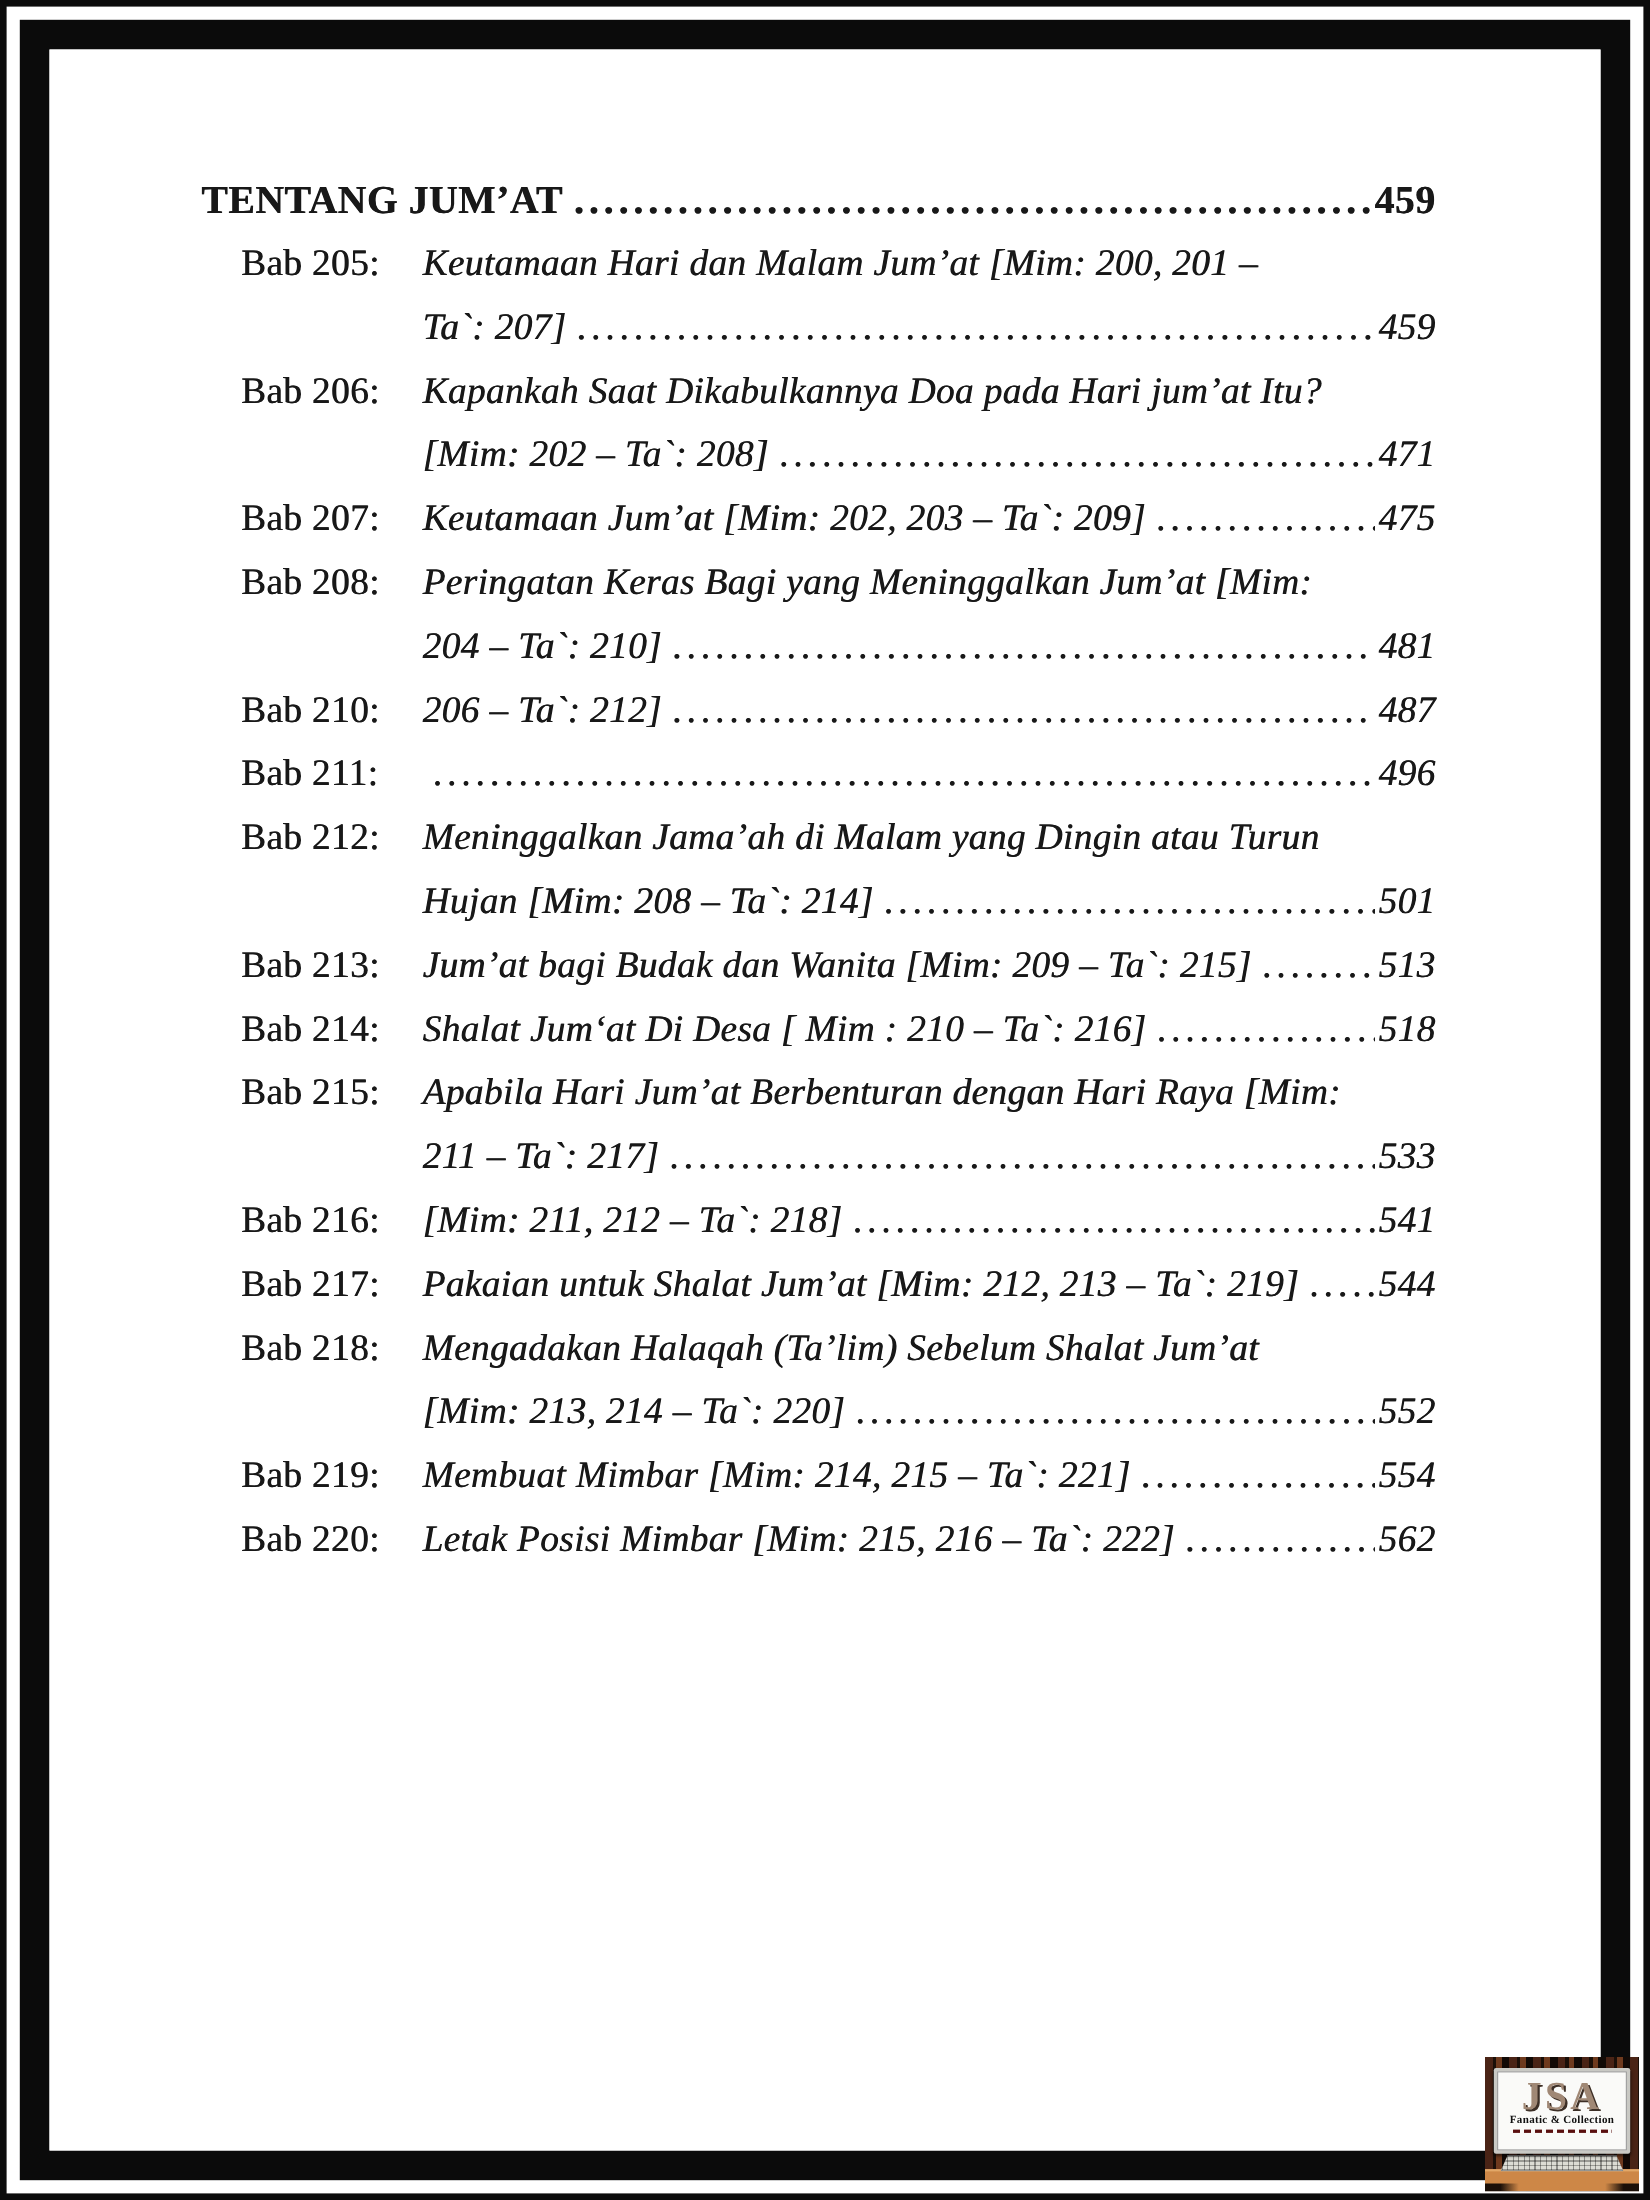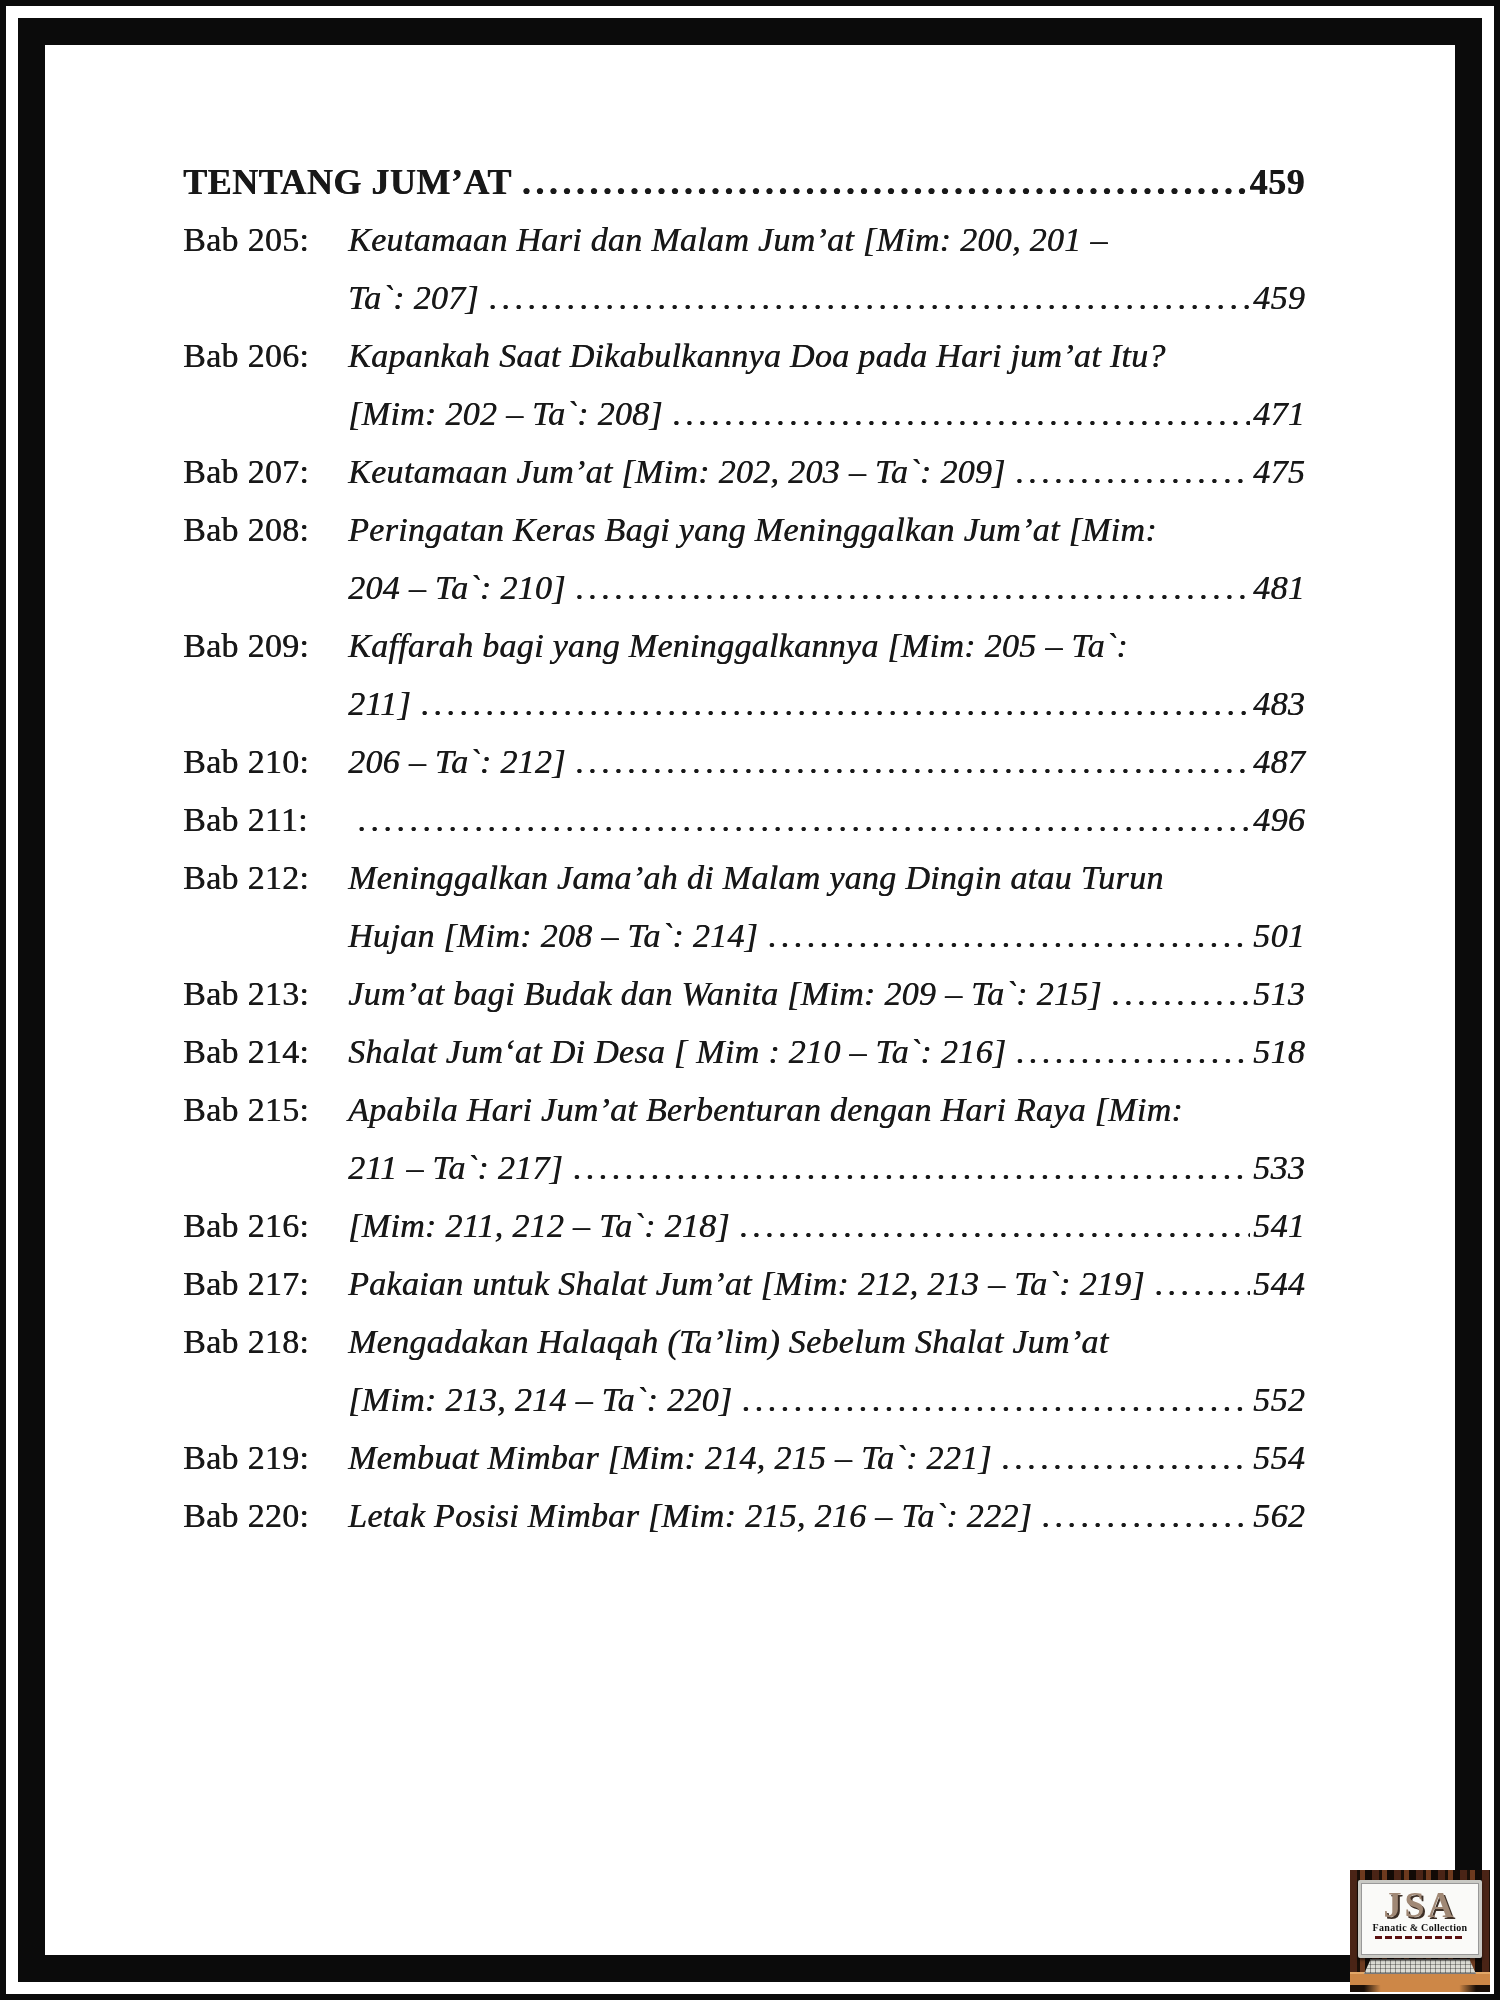--- a/index.html
+++ b/index.html
@@ -49,20 +49,21 @@
   }
   .entry {
     display: flex;
     font-size: 34px;
     letter-spacing: 0.3px;
   }
   .label {
     flex: 0 0 165px;
     width: 165px;
     line-height: 58px;
+    margin-left: 36px;
   }
   .content {
     flex: 1 1 auto;
     min-width: 0;
     font-style: italic;
   }
   .leader {
     flex: 1 1 0;
     min-width: 14px;
     overflow: hidden;
@@ -198,33 +199,20 @@
             <div class="entry">
               <div class="label">Bab 208:</div>
               <div class="content">
                 <div class="toc-line">
                   <span class="text">Peringatan Keras Bagi yang Meninggalkan Jum’at [Mim:</span>
                 </div>
                 <div class="toc-line">
                   <span class="text">204 – Ta`: 210]</span>
                   <span class="leader"></span>
                   <span class="pagenum">481</span>
-                </div>
-              </div>
-            </div>
-            <div class="entry">
-              <div class="label">Bab 209:</div>
-              <div class="content">
-                <div class="toc-line">
-                  <span class="text">Kaffarah bagi yang Meninggalkannya [Mim: 205 – Ta`:</span>
-                </div>
-                <div class="toc-line">
-                  <span class="text">211]</span>
-                  <span class="leader"></span>
-                  <span class="pagenum">483</span>
                 </div>
               </div>
             </div>
             <div class="entry">
               <div class="label">Bab 210:</div>
               <div class="content">
                 <div class="toc-line">
                   <span class="text">206 – Ta`: 212]</span>
                   <span class="leader"></span>
                   <span class="pagenum">487</span>

